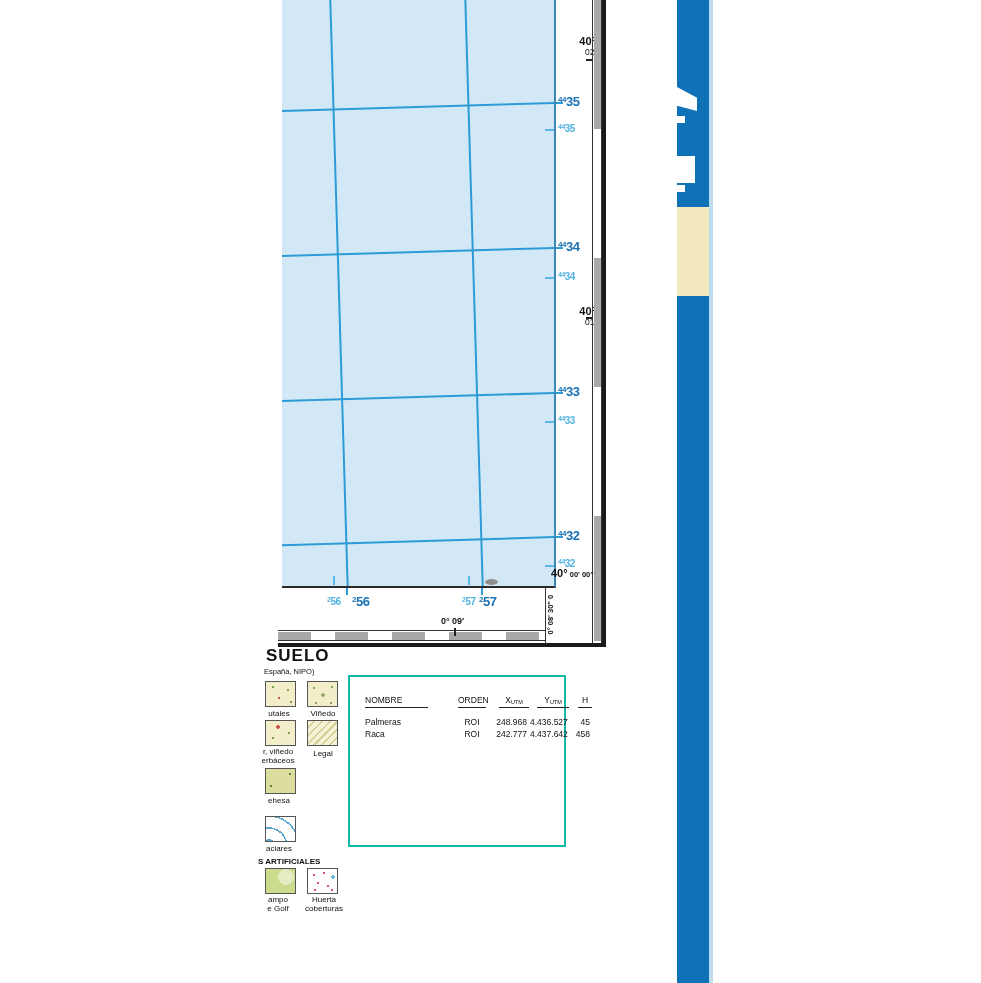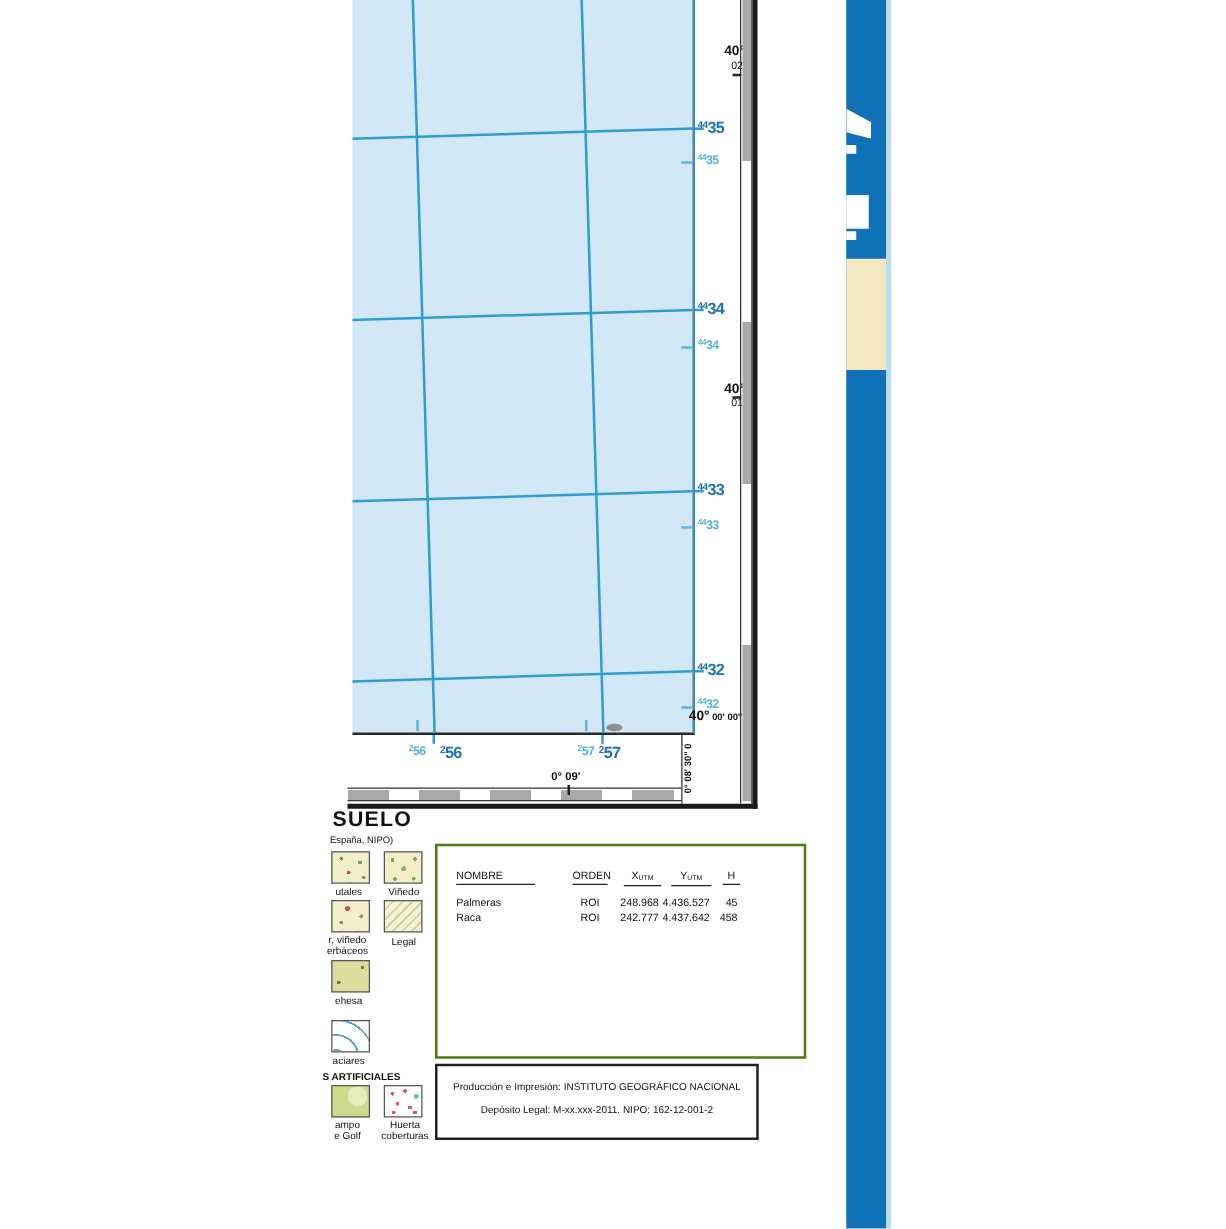--- a/index.html
+++ b/index.html
@@ -77,21 +77,21 @@
      radial-gradient(circle 1.5px at 10px 14px,#d9537a 98%,transparent),
      radial-gradient(circle 1.5px at 20px 17px,#d9537a 98%,transparent),
      radial-gradient(circle 1.5px at 7px 21px,#d9537a 98%,transparent),
      radial-gradient(circle 1.5px at 24px 21px,#d9537a 98%,transparent);}
   .sw-label{position:absolute;font-size:8px;line-height:1.1;text-align:center;color:#111;}
   .legend-sec{position:absolute;left:258px;top:857px;font-size:8px;font-weight:bold;color:#111;white-space:nowrap;}
 
   
   .vert-title{position:absolute;left:348px;top:655px;width:259px;text-align:center;
               font-size:13px;font-weight:bold;letter-spacing:2px;color:#111;}
-  .vert-box{position:absolute;left:348px;top:675px;width:297px;height:172px;border:2px solid #4d7c0f;box-sizing:border-box;}
+  .vert-box{position:absolute;left:348px;top:675px;width:218px;height:172px;border:2px solid #14b8a6;box-sizing:border-box;}
   .vhead{position:absolute;font-size:8.5px;color:#111;border-bottom:1px solid #222;padding-bottom:2px;}
   .vhead .sub{font-size:5.5px;vertical-align:-1px;}
   .vcell{position:absolute;font-size:8.5px;color:#111;}
   .tr{text-align:right;} .tc{text-align:center;}
 
   
   .prod-box{position:absolute;left:348px;top:851px;width:259px;height:61px;border:2px solid #222;box-sizing:border-box;}
   .prod-line{position:absolute;left:0;width:100%;text-align:center;font-size:8px;color:#111;white-space:nowrap;}
 
   
@@ -223,24 +223,20 @@
     </div>
     <div>
       <div class="vcell" style="left:15px;top:52px">Raca</div>
       <div class="vcell tc" style="left:108px;top:52px;width:28px">ROI</div>
       <div class="vcell tr" style="left:137px;top:52px;width:40px">242.777</div>
       <div class="vcell tr" style="left:180px;top:52px;width:37px">4.437.642</div>
       <div class="vcell tr" style="left:222px;top:52px;width:18px">458</div>
     </div>
   </div>
 
-  <div class="prod-box">
-    <div class="prod-line" style="top:12px">Producción e Impresión: INSTITUTO GEOGRÁFICO NACIONAL</div>
-    <div class="prod-line" style="top:30px">Depósito Legal: M-xx.xxx-2011.  NIPO: 162-12-001-2</div>
-  </div>
 
   <div class="stripe-blue"></div>
   <div class="frag" style="left:677px;top:87px;width:20px;height:24px;clip-path:polygon(0 0,100% 45%,100% 100%,0 78%)"></div>
   <div class="frag" style="left:677px;top:116px;width:8px;height:7px"></div>
   <div class="frag" style="left:677px;top:156px;width:18px;height:27px"></div>
   <div class="frag" style="left:677px;top:185px;width:8px;height:7px"></div>
   <div class="stripe-cream"></div>
   <div class="stripe-edge"></div>
 
 </div>

